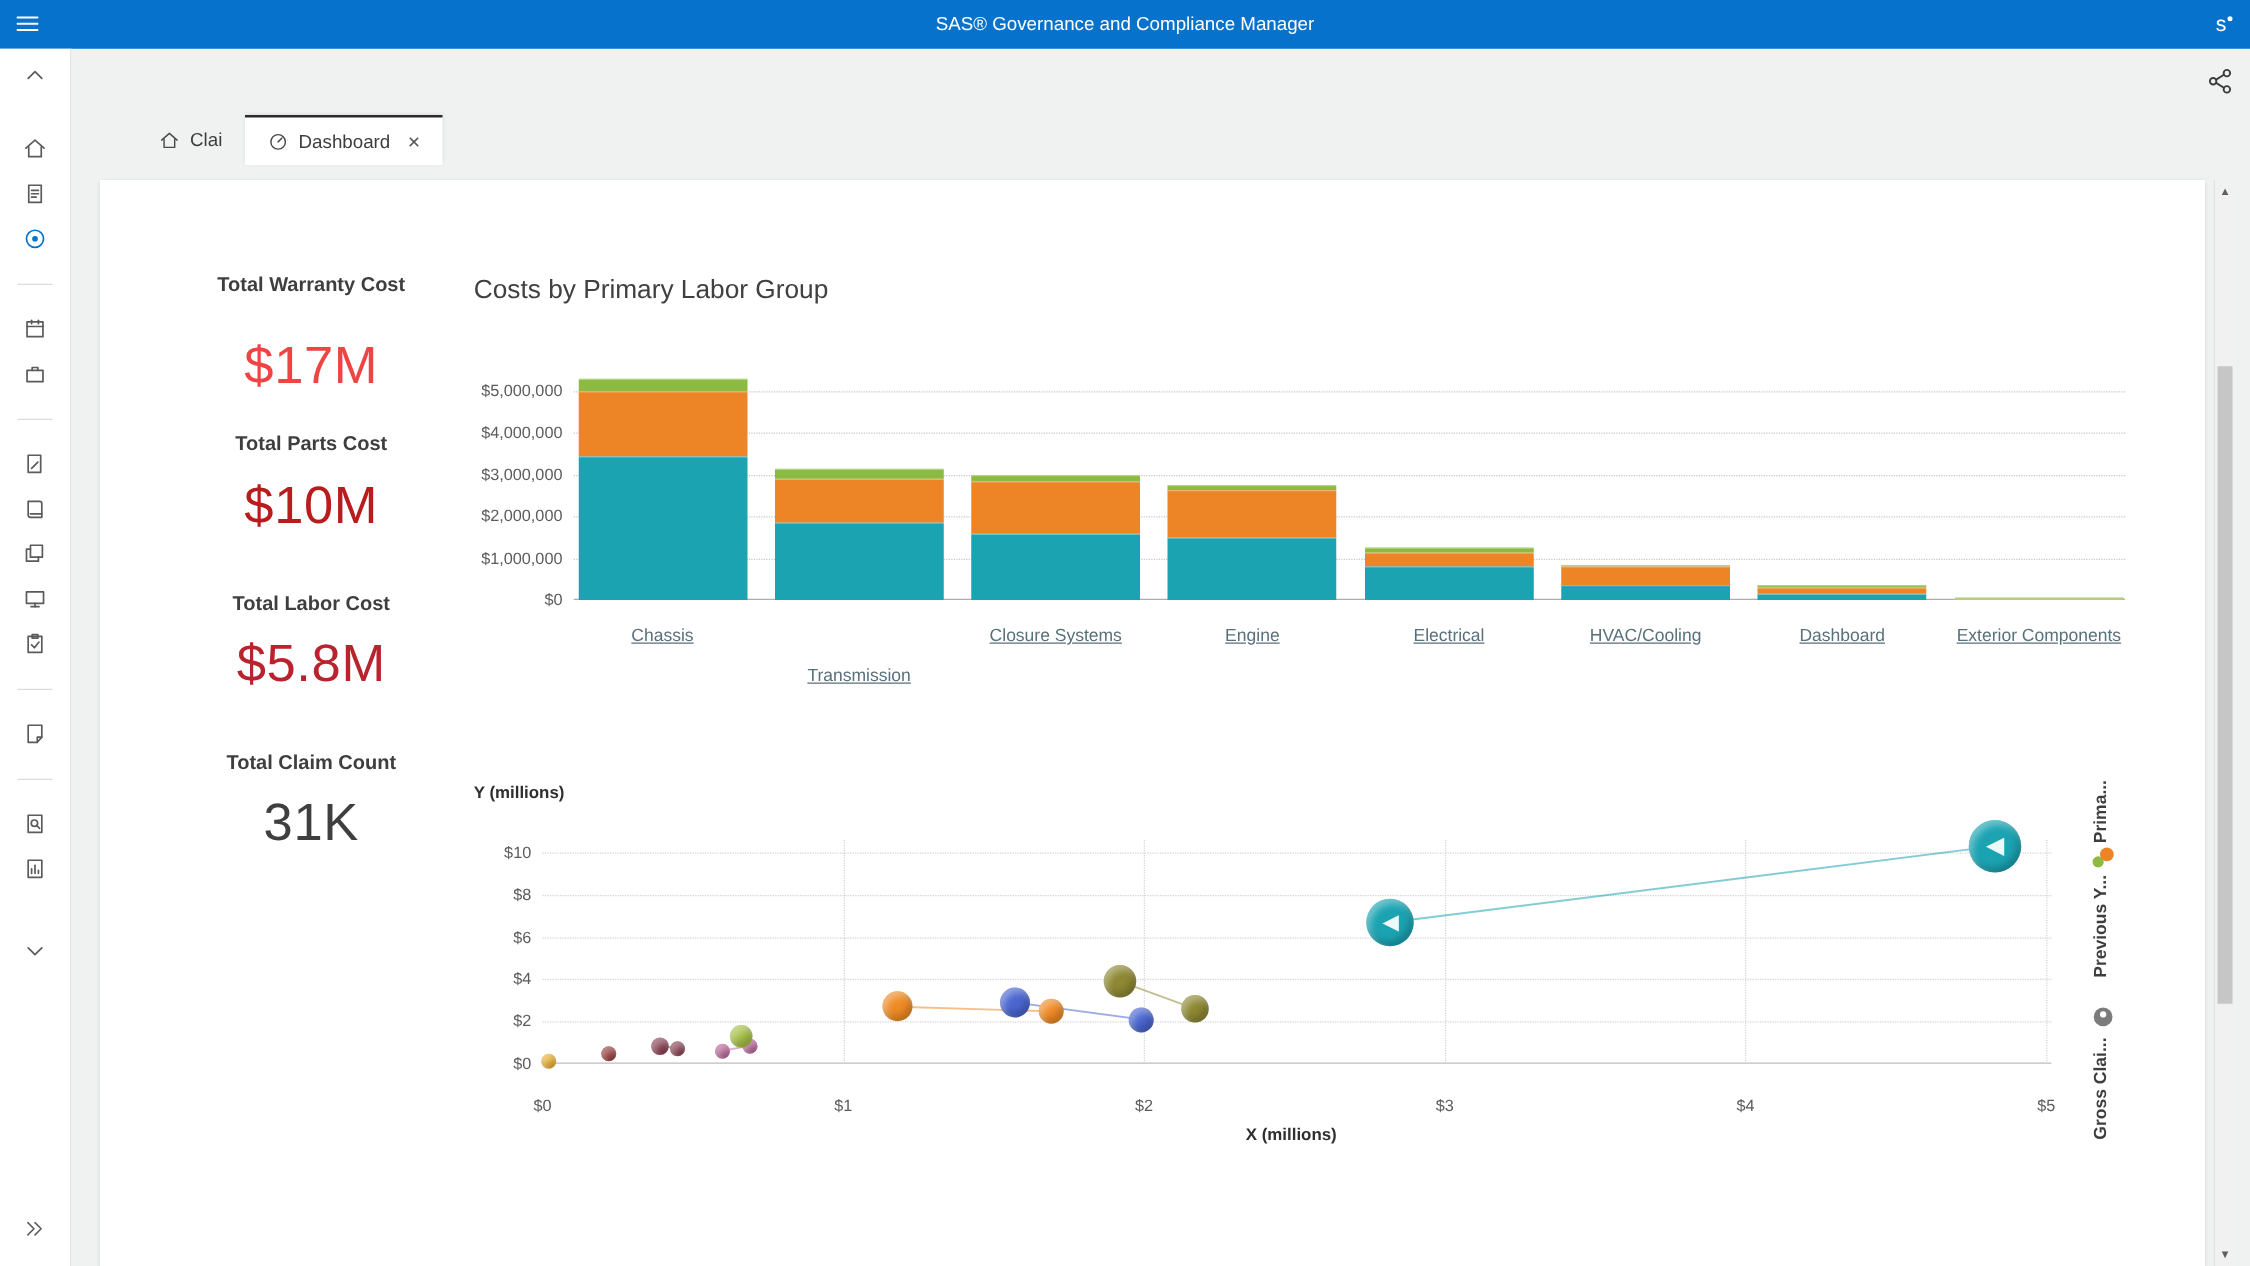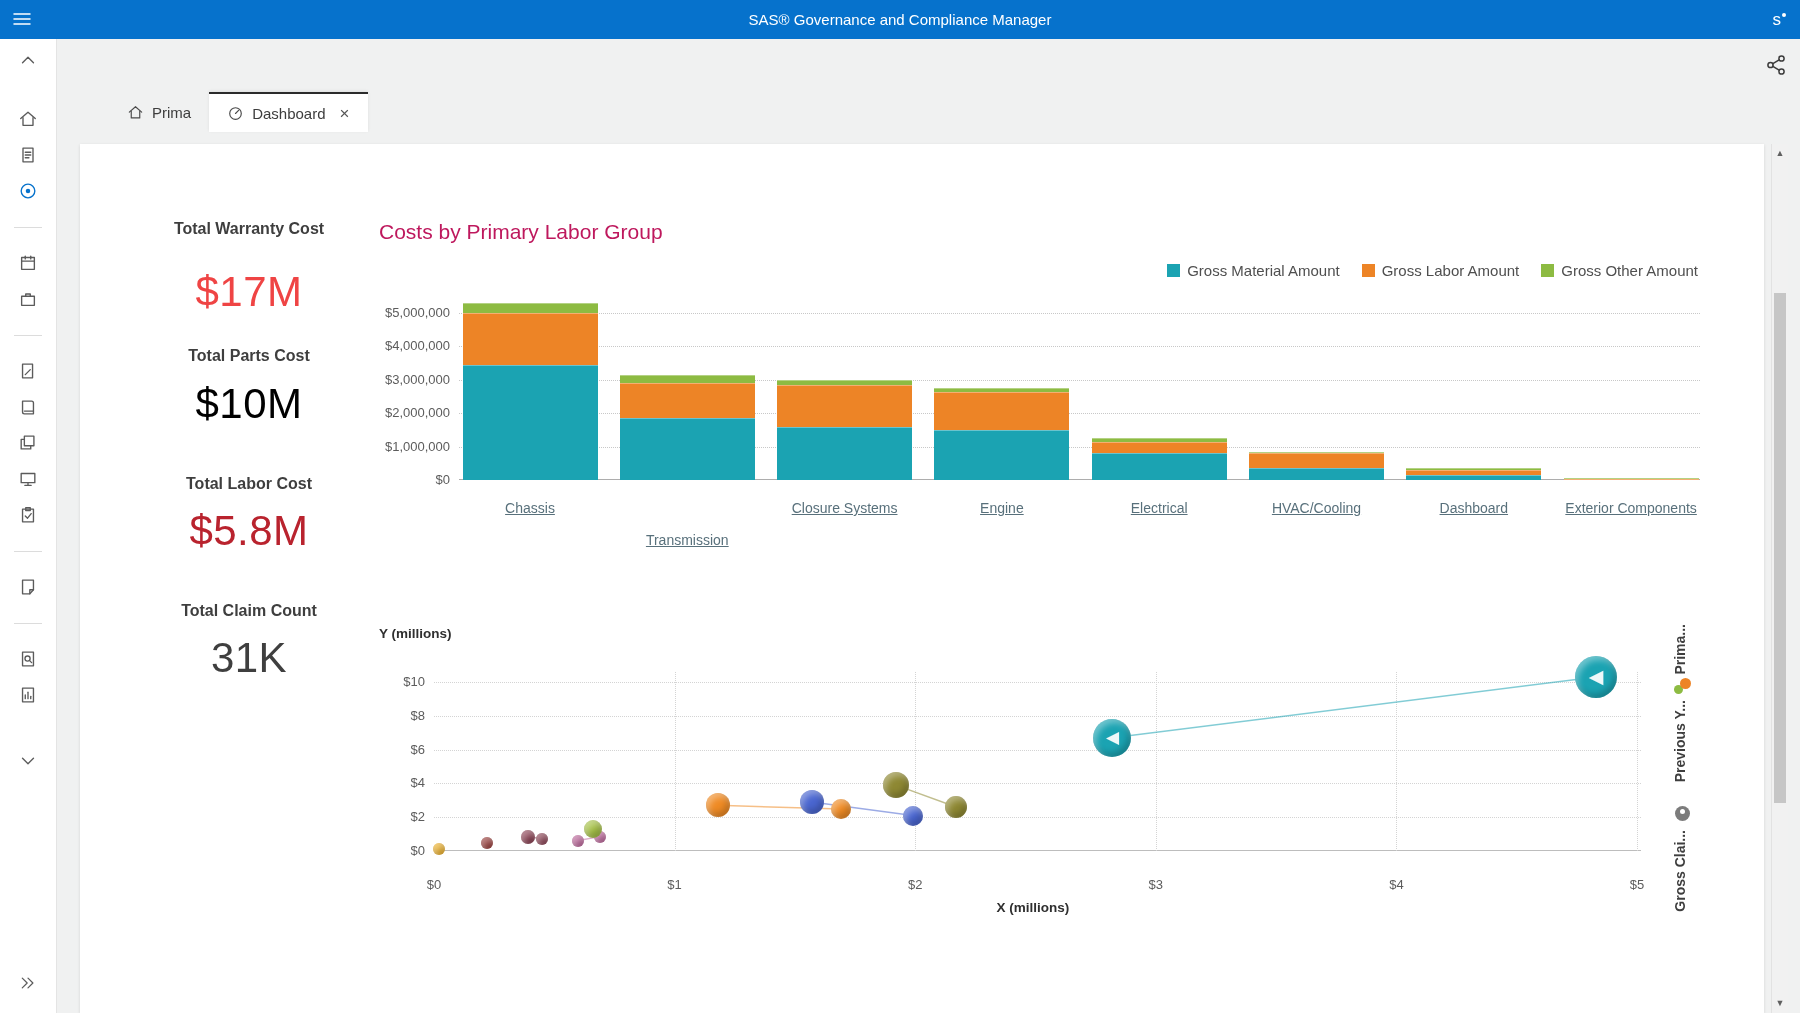--- a/index.html
+++ b/index.html
@@ -33,21 +33,21 @@
   .tab svg{color:#4a4a4a}
   .tab.active{background:#fff;border-top:2px solid #2b2b2b;box-shadow:0 -1px 3px rgba(0,0,0,.08)}
   .tab-close{margin-left:6px;font-size:17px;color:#555;line-height:1;cursor:pointer}
 
   .card{position:absolute;left:23px;top:105px;width:1684px;height:869px;background:#fff;box-shadow:0 1px 3px rgba(0,0,0,.12)}
 
   
   .kpi-label{position:absolute;left:19px;width:300px;text-align:center;font-size:16px;font-weight:bold;color:#3e3e3e}
   .kpi-value{position:absolute;left:19px;width:300px;text-align:center;font-size:42px;letter-spacing:.5px}
 
-  .chart-title{position:absolute;left:299px;font-size:21px;color:#be185d;font-weight:400}
+  .chart-title{position:absolute;left:299px;font-size:21px;color:#404040;font-weight:400}
 
   
   .legend{position:absolute;top:118px;right:66px;display:flex;gap:22px;align-items:center}
   .legend-item{display:flex;align-items:center;gap:7px;font-size:15px;color:#4f4f4f;cursor:pointer}
   .legend-swatch{width:13px;height:13px;display:inline-block}
 
   
   .bar-plot{position:absolute;left:379px;top:150px;width:1241px;height:186px}
   .hgrid{position:absolute;left:0;right:0;border-top:1px dotted #c8c8c8}
   .baseline{position:absolute;left:0;right:0;bottom:0;border-top:1px solid #adadad}
@@ -215,59 +215,45 @@
           <line x1="7.9" y1="9.7" x2="14.1" y2="5.8"></line>
           <line x1="7.9" y1="12.3" x2="14.1" y2="16.2"></line>
         </svg></button>
 
     <div class="tabs" id="tabs">
         <div class="tab">
           <svg width="17" height="17" viewBox="0 0 22 22" fill="none" stroke="currentColor" stroke-width="1.5" stroke-linecap="round" stroke-linejoin="round">
             <path d="M3 10.5 L11 3.5 L19 10.5"></path>
             <path d="M5.5 9.5 V18 H16.5 V9.5"></path>
           </svg>
-          <span class="tab-label">Prima</span>
+          <span class="tab-label">Clai</span>
         </div>
         <div class="tab active">
           <svg width="17" height="17" viewBox="0 0 22 22" fill="none" stroke="currentColor" stroke-width="1.5" stroke-linecap="round" stroke-linejoin="round">
             <circle cx="11" cy="11" r="7.5"></circle>
             <line x1="11" y1="11" x2="15" y2="7"></line>
           </svg>
           <span class="tab-label">Dashboard</span>
           <span class="tab-close">×</span>
         </div>
       </div>
 
     <section class="card">
       <div id="kpis">
           <div class="kpi-label" style="top: 76px;">Total Warranty Cost</div>
           <div class="kpi-value" style="top: 124px; color: #ef4444;">$17M</div>
           <div class="kpi-label" style="top: 203px;">Total Parts Cost</div>
-          <div class="kpi-value" style="top: 236px; color: #000000;">$10M</div>
+          <div class="kpi-value" style="top: 236px; color: #b91c1c;">$10M</div>
           <div class="kpi-label" style="top: 331px;">Total Labor Cost</div>
           <div class="kpi-value" style="top: 363px; color: rgb(185, 35, 46);">$5.8M</div>
           <div class="kpi-label" style="top: 458px;">Total Claim Count</div>
           <div class="kpi-value" style="top: 490px; color: rgb(63, 63, 63);">31K</div>
         </div>
 
       <h2 class="chart-title" style="top:76px">Costs by Primary Labor Group</h2>
-      <div class="legend" id="legend1">
-          <div class="legend-item">
-            <span class="legend-swatch" style="background: rgb(27, 163, 178);"></span>
-            <span>Gross Material Amount</span>
-          </div>
-          <div class="legend-item">
-            <span class="legend-swatch" style="background: rgb(237, 132, 38);"></span>
-            <span>Gross Labor Amount</span>
-          </div>
-          <div class="legend-item">
-            <span class="legend-swatch" style="background: rgb(141, 187, 66);"></span>
-            <span>Gross Other Amount</span>
-          </div>
-        </div>
       <div class="bar-plot" id="barplot">
           <div class="ytick" style="top: 178px;">$0</div>
           <div class="hgrid" style="top: 152.6px;"></div>
           <div class="ytick" style="top: 144.6px;">$1,000,000</div>
           <div class="hgrid" style="top: 119.2px;"></div>
           <div class="ytick" style="top: 111.2px;">$2,000,000</div>
           <div class="hgrid" style="top: 85.8px;"></div>
           <div class="ytick" style="top: 77.8px;">$3,000,000</div>
           <div class="hgrid" style="top: 52.4px;"></div>
           <div class="ytick" style="top: 44.4px;">$4,000,000</div>

